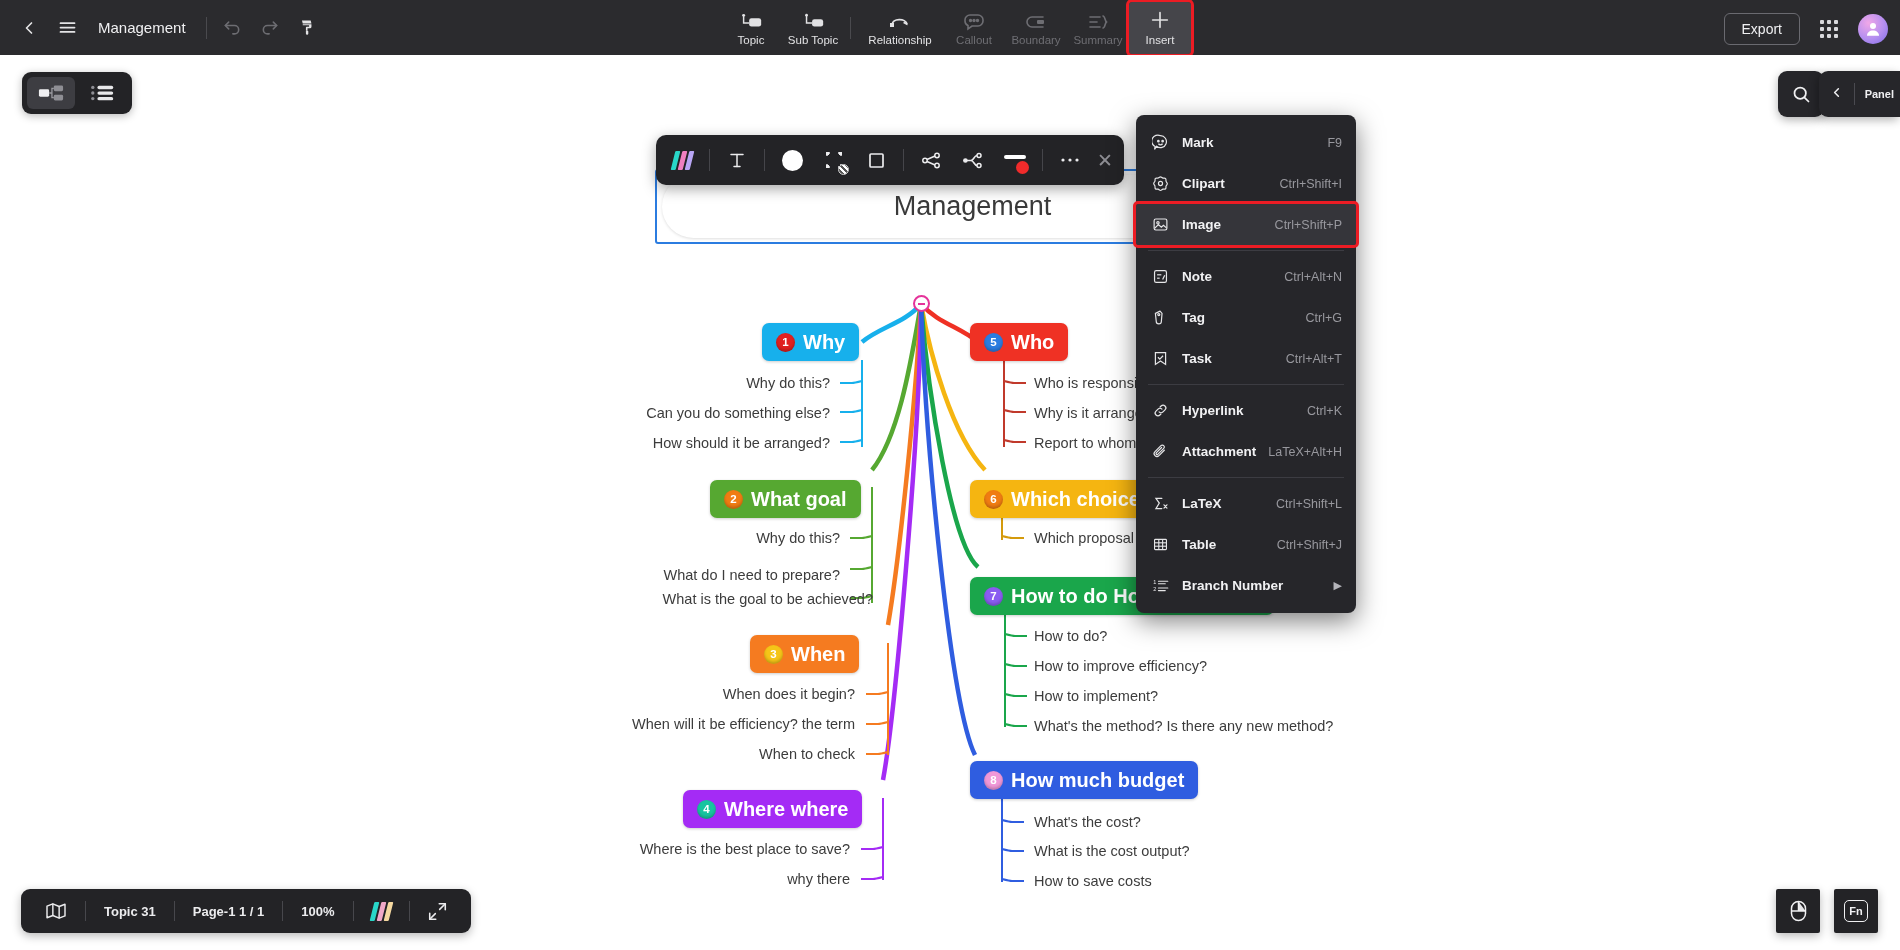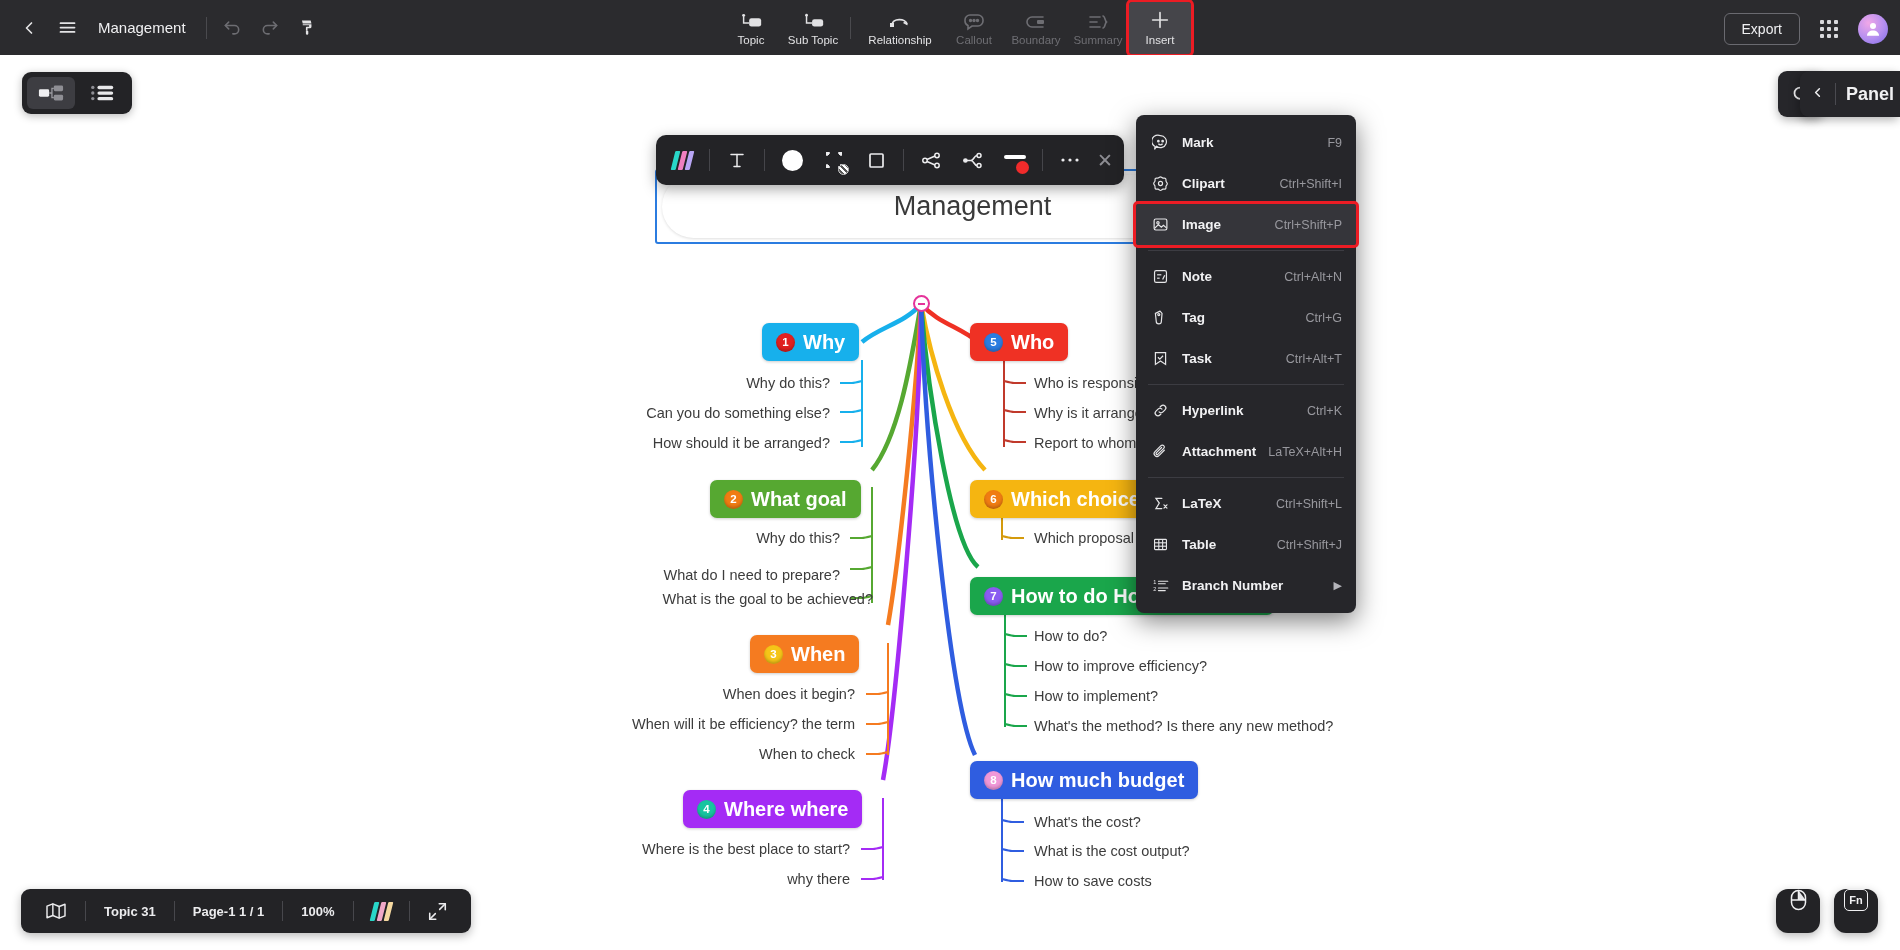--- a/index.html
+++ b/index.html
@@ -160,38 +160,38 @@
     position: absolute; right: 76px; top: 16px; width: 46px; height: 46px;
     background: #26262a; border-radius: 9px; display: flex; align-items: center;
     justify-content: center; color: #f0f0f2; box-shadow: 0 3px 10px rgba(0,0,0,.3);
   }
   .panel-tab {
     position: absolute; right: 0; top: 16px; height: 46px; background: #26262a;
     border-radius: 9px 0 0 9px; display: flex; align-items: center; gap: 10px;
     padding: 0 6px 0 10px; color: #f0f0f2; box-shadow: -2px 3px 10px rgba(0,0,0,.3);
   }
   .panel-tab .pt-div { width: 1px; height: 22px; background: #4a4a50; }
-  .panel-tab .pt-label { font-size: 18px; font-weight: bold; }
+  .panel-tab .pt-label { font-size: 11px; font-weight: bold; }
 
   
   .statusbar {
     position: absolute; left: 21px; bottom: 17px; height: 44px;
     background: #232326; border-radius: 9px; display: flex; align-items: center;
     color: #ececee; padding: 0 6px; box-shadow: 0 3px 10px rgba(0,0,0,.28);
   }
   .sb-item {
     padding: 0 18px; font-size: 13px; font-weight: bold; white-space: nowrap;
     display: flex; align-items: center; gap: 7px; height: 30px;
   }
   .sb-sep { width: 1px; height: 20px; background: #47474c; }
 
   .bottom-right { position: absolute; right: 22px; bottom: 17px; display: flex; gap: 14px; }
   .br-btn {
-    width: 44px; height: 44px; background: #232326; border-radius: 12px;
-    display: flex; align-items: flex-start; justify-content: center; color: #f0f0f2;
+    width: 44px; height: 44px; background: #232326; border-radius: 2px;
+    display: flex; align-items: center; justify-content: center; color: #f0f0f2;
     box-shadow: 0 3px 10px rgba(0,0,0,.28);
   }
   .fnbox {
     border: 1.8px solid #f0f0f2; border-radius: 5px; width: 24px; height: 22px;
     display: flex; align-items: center; justify-content: center;
     font-size: 11px; font-weight: bold;
   }
 </style>
 </head>
 <body>
@@ -435,21 +435,21 @@
         <span>When</span>
       </div>
       <div class="leaf r" style="right:1045px; top:631px;">When does it begin?</div>
       <div class="leaf r" style="right:1045px; top:661px;">When will it be efficiency? the term</div>
       <div class="leaf r" style="right:1045px; top:691px;">When to check</div>
 
       <div class="branch" style="left:683px; top:735px; background:#a42bf5;">
         <span class="bnum" style="background:#17c4a0;">4</span>
         <span>Where where</span>
       </div>
-      <div class="leaf r" style="right:1050px; top:786px;">Where is the best place to start?</div>
+      <div class="leaf r" style="right:1050px; top:786px;">Where is the best place to save?</div>
       <div class="leaf r" style="right:1050px; top:816px;">why there</div>
 
       <div class="branch" style="left:970px; top:268px; background:#ef3124;">
         <span class="bnum" style="background:#2b7ce0;">5</span>
         <span>Who</span>
       </div>
       <div class="leaf" style="left:1034px; top:320px;">Who is responsible?</div>
       <div class="leaf" style="left:1034px; top:350px;">Why is it arranged?</div>
       <div class="leaf" style="left:1034px; top:380px;">Report to whom?</div>
 

